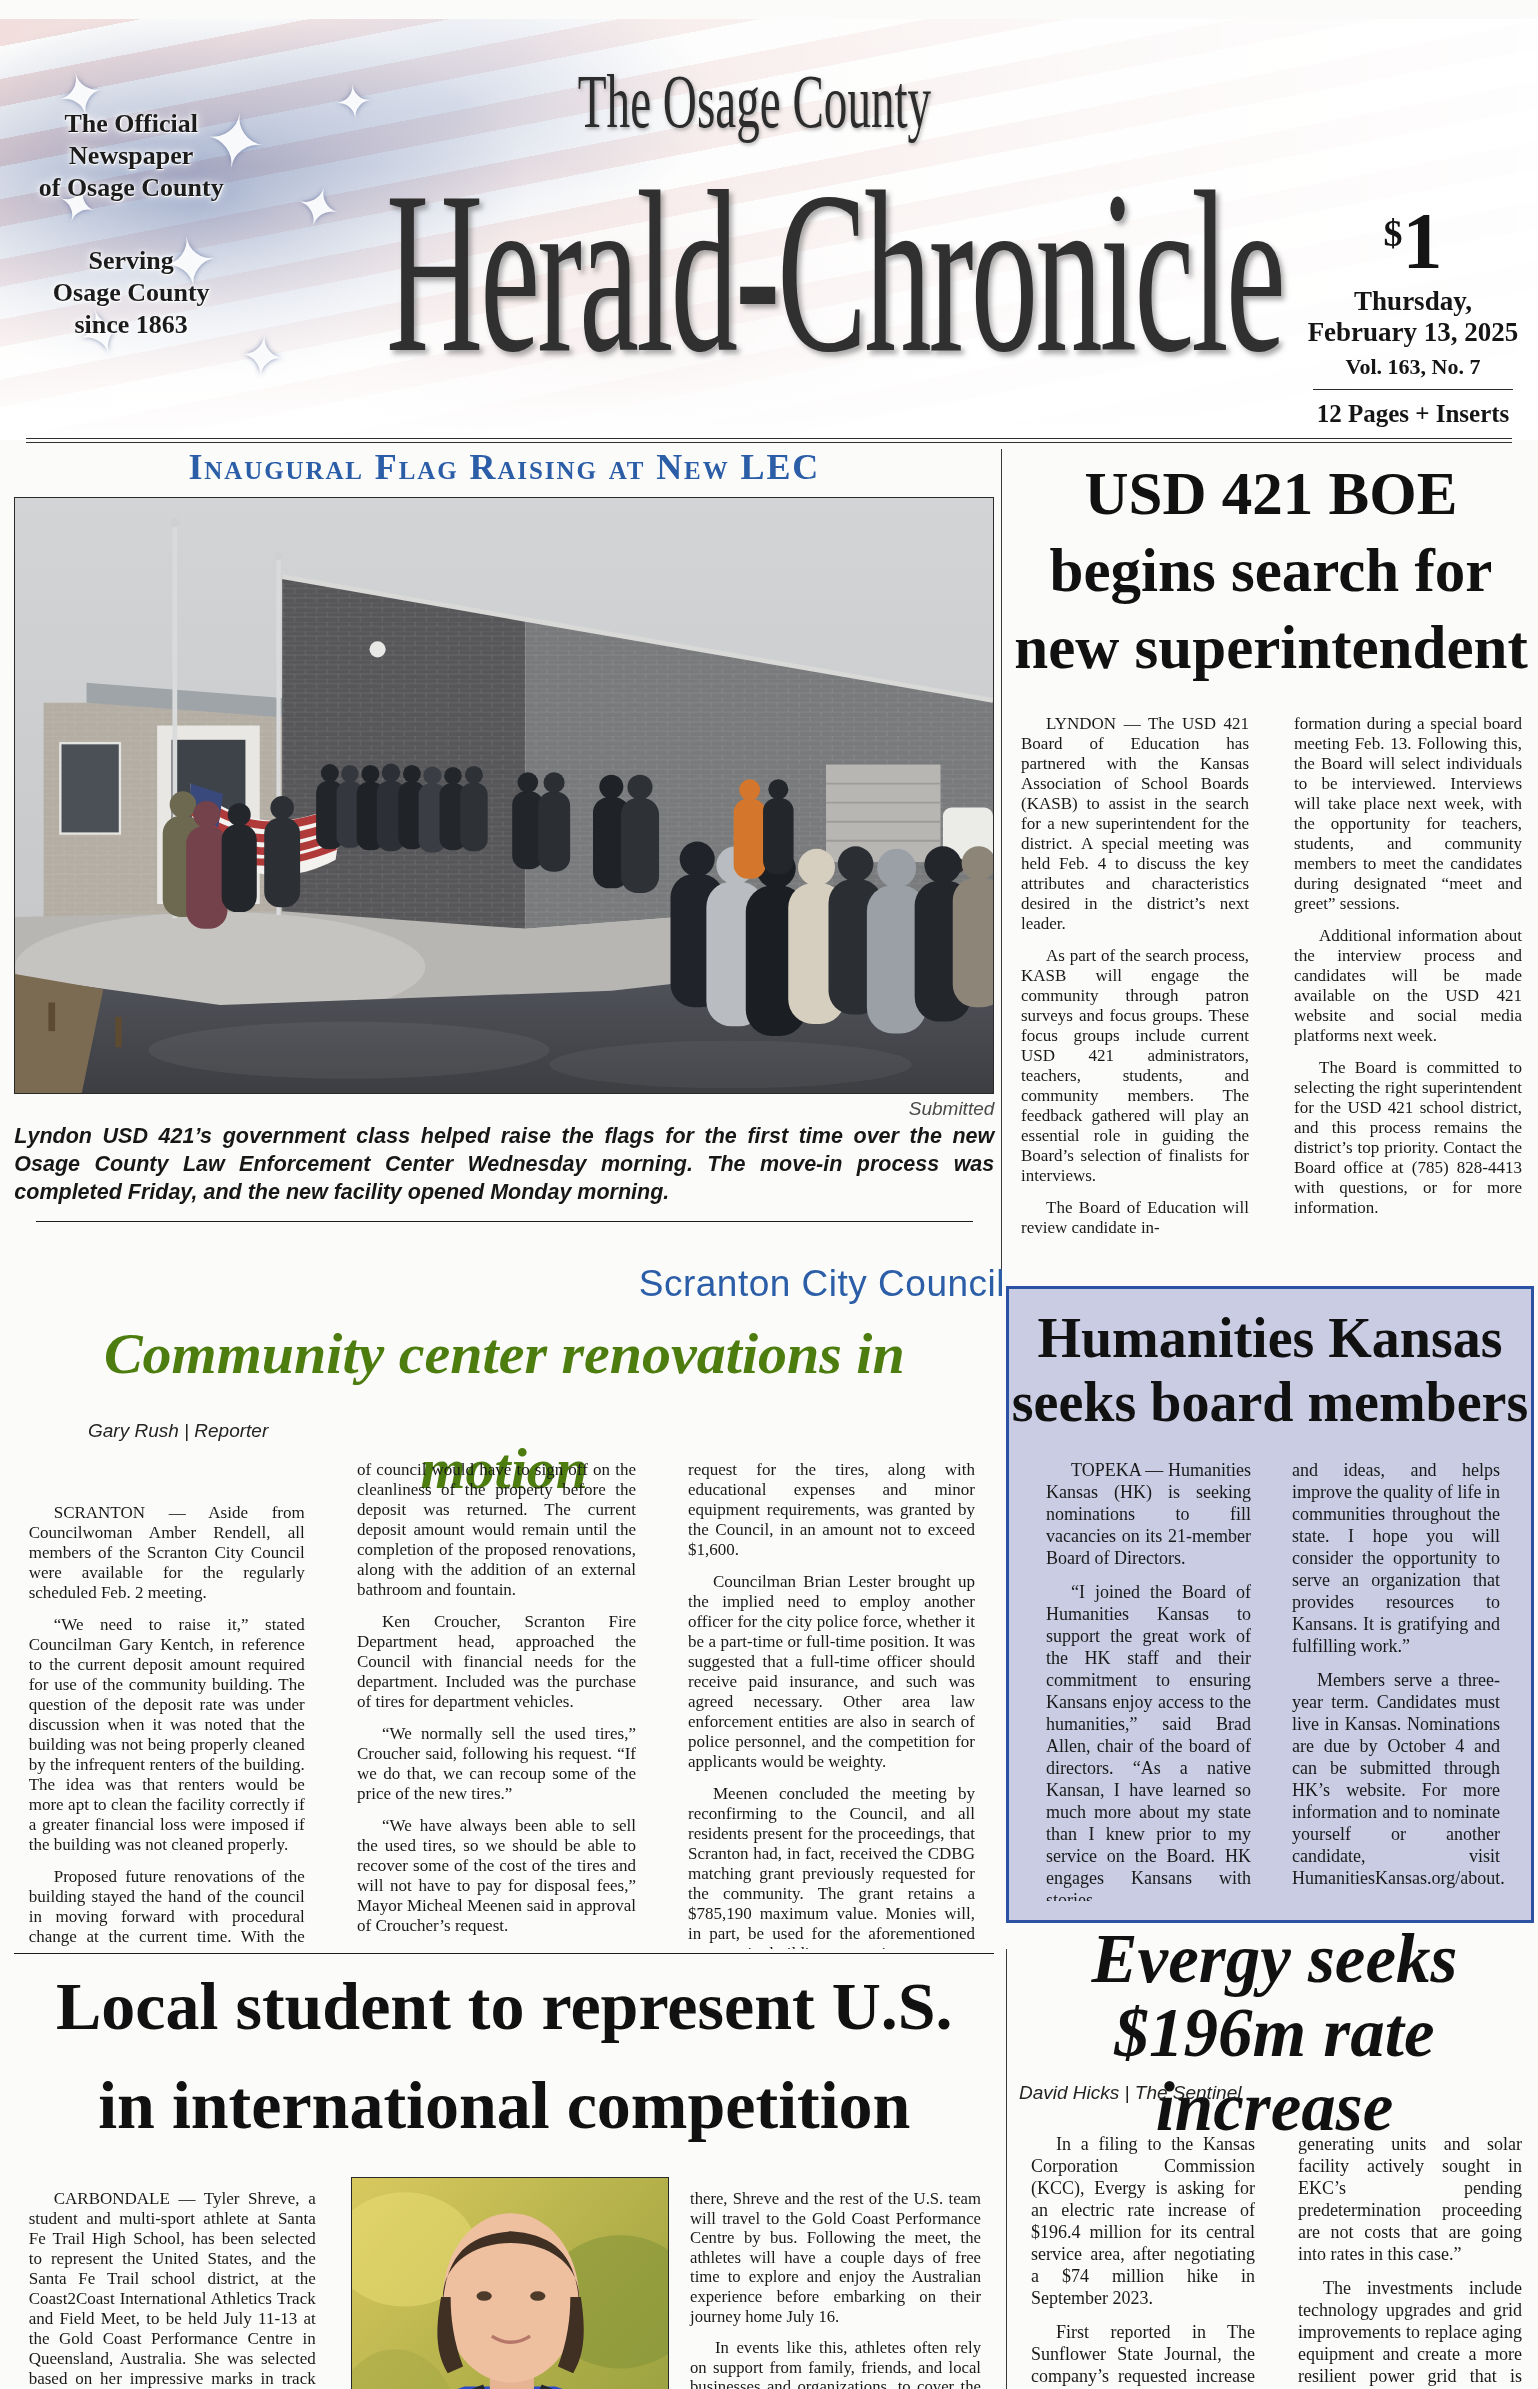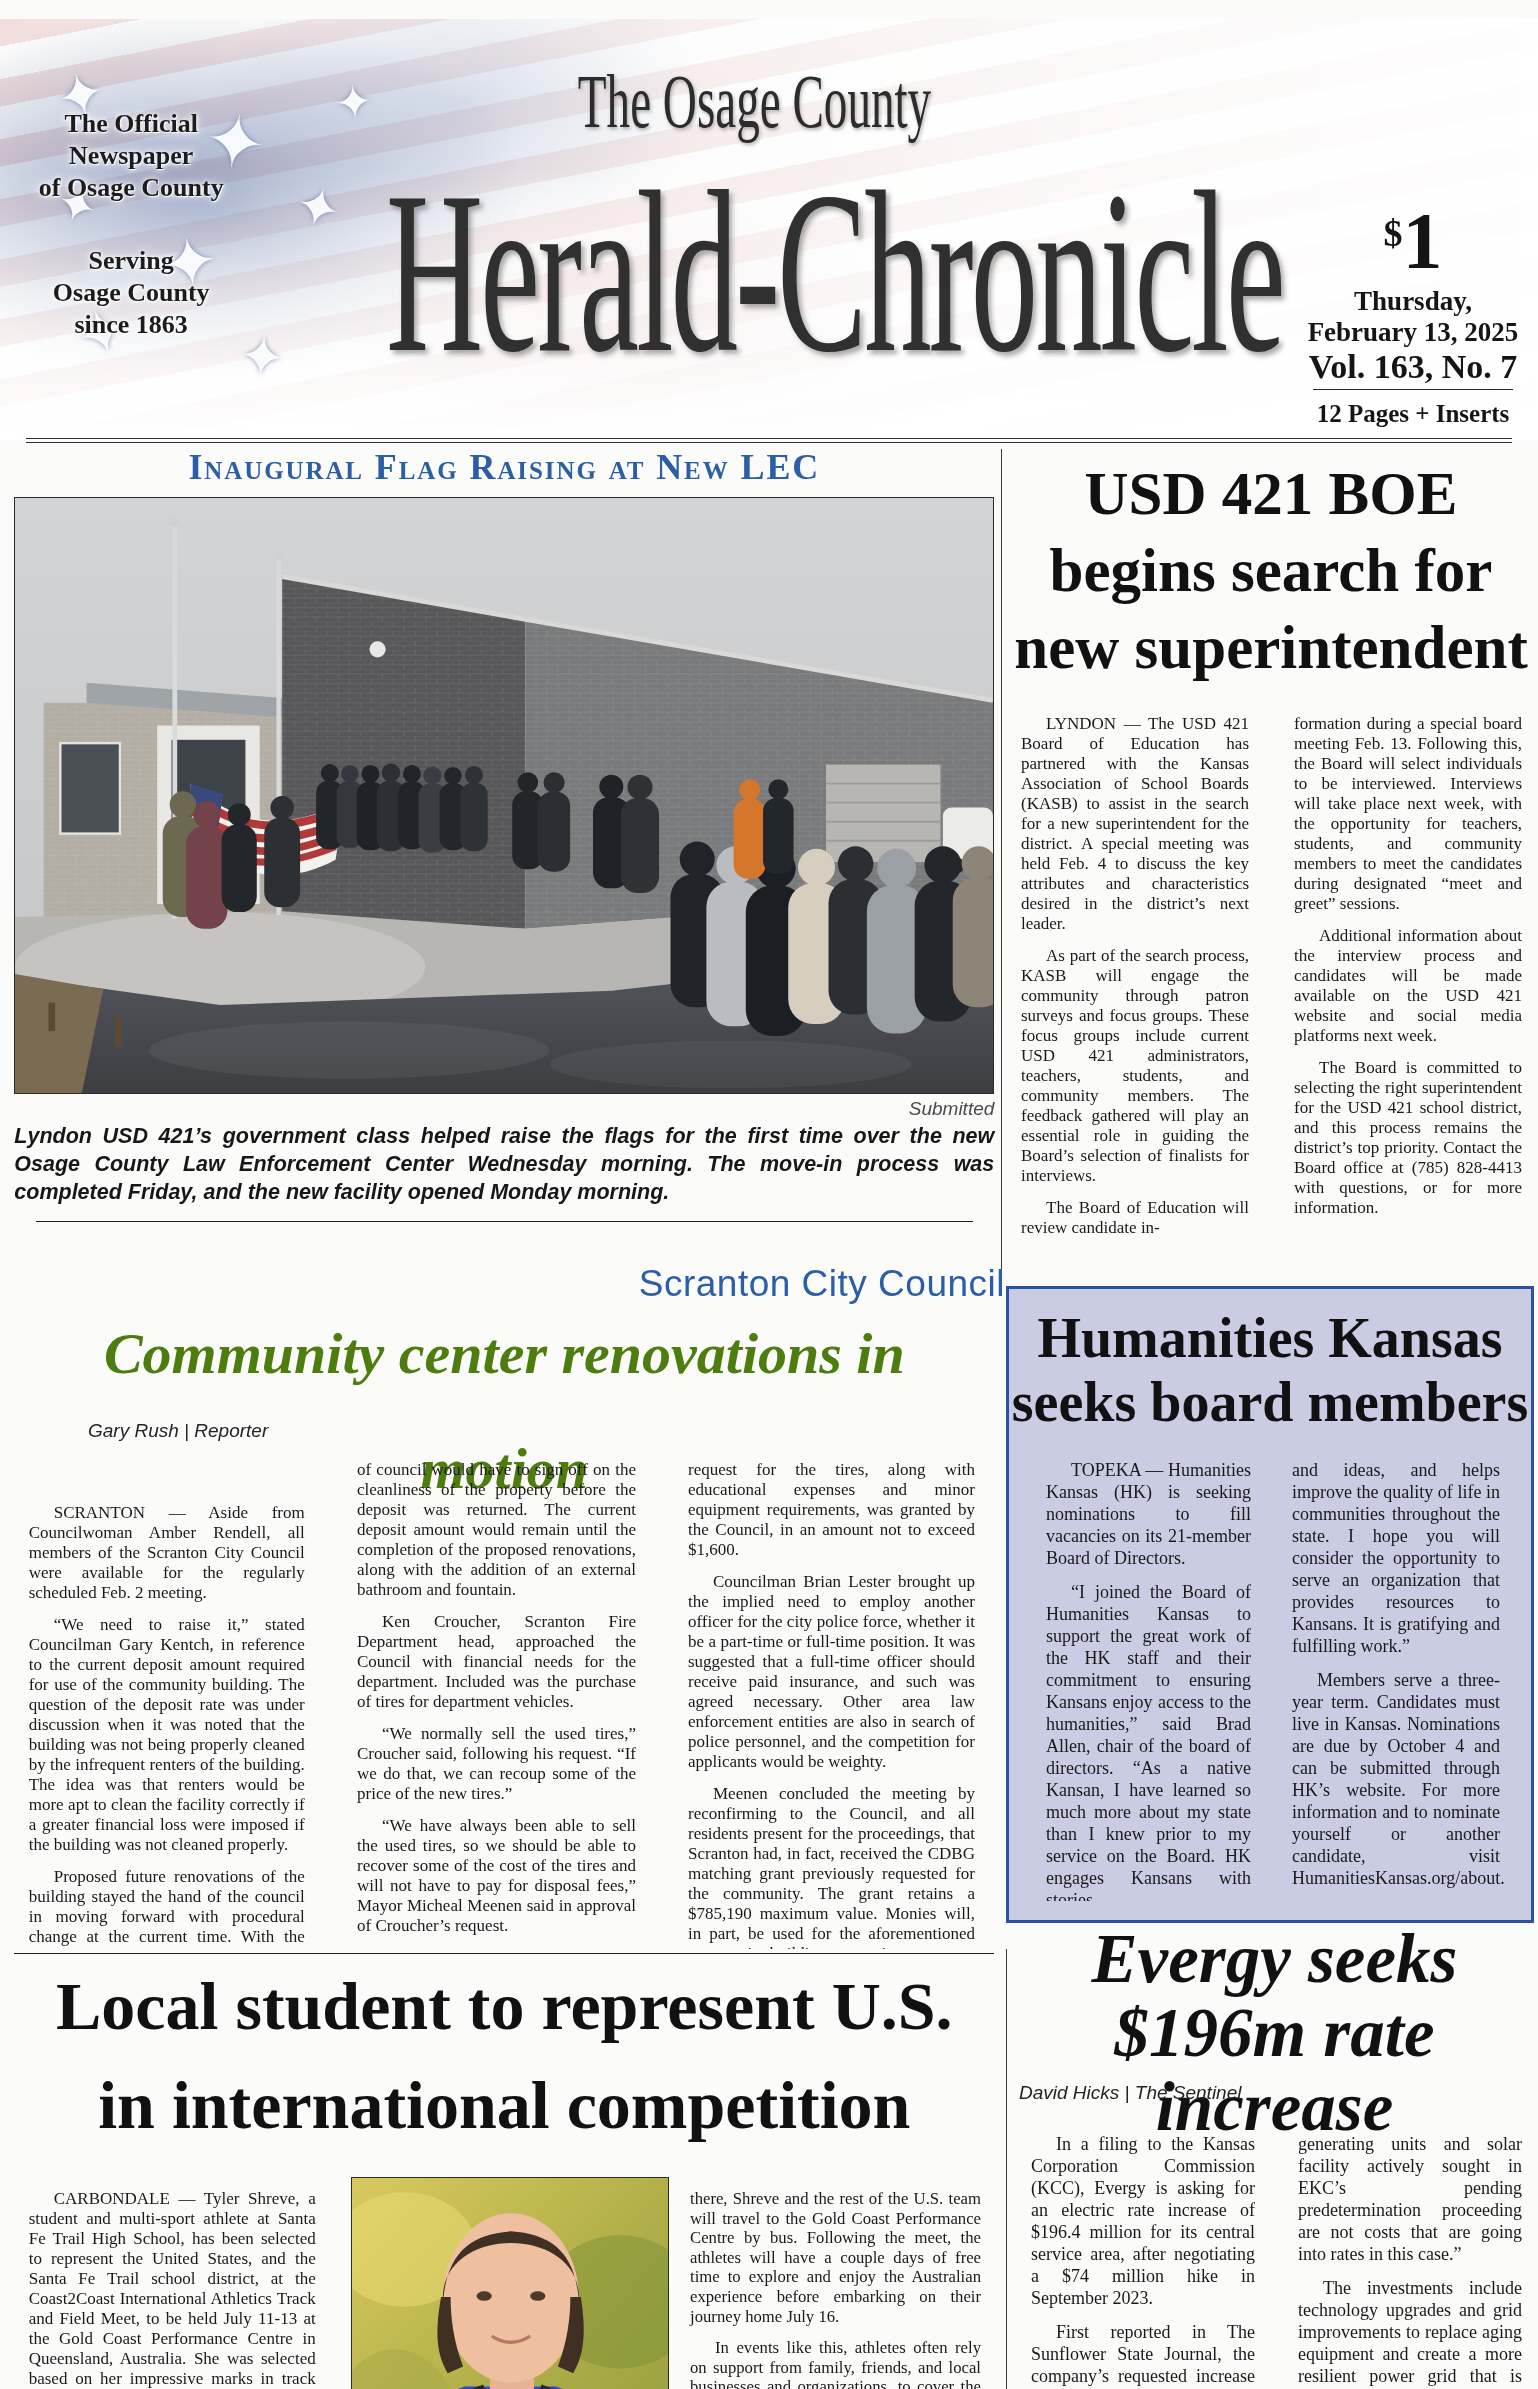--- a/index.html
+++ b/index.html
@@ -16,21 +16,21 @@
       repeating-linear-gradient(169deg, rgba(186,74,70,.20) 0 27px, rgba(255,255,255,.04) 27px 59px);}
   .flag-star{position:absolute;color:rgba(255,255,255,.95);text-shadow:0 0 4.8px rgba(80,100,150,.7);font-size:57px;}
   .mast-left{position:absolute;left:16.7px;top:108px;width:229px;text-align:center;font-weight:bold;font-size:26px;line-height:32px;color:#1c1c1c;text-shadow:0 0 4.8px #fff,0 0 10.5px #fff,1px 1px 1px #fff;}
   .mast-left .grp2{margin-top:41px;}
   .hc-kicker{position:absolute;left:162px;top:61px;width:1185px;text-align:center;font-size:76px;line-height:81px;font-weight:400;color:#2c2c2c;transform:scaleX(.62);letter-spacing:0px;text-shadow:1.9px 1.9px 4.8px rgba(110,110,110,.55);}
   .hc-title{position:absolute;left:119px;top:142px;width:1271px;text-align:center;font-size:232px;line-height:260px;font-weight:400;color:#303030;transform:scaleX(.58);letter-spacing:-4.8px;text-shadow:5.7px 4.3px 7.6px rgba(90,90,90,.5);white-space:nowrap;}
   .mast-right{position:absolute;left:1299px;top:195px;width:228px;text-align:center;color:#151515;text-shadow:0 0 4.8px #fff,0 0 8.6px #fff;}
   .price{font-weight:bold;font-size:80px;line-height:76px;}
   .price .sym{font-size:38px;vertical-align:22px;}
   .mr-date{font-weight:bold;font-size:27px;line-height:31px;margin-top:6.7px;}
-  .mr-vol{font-weight:bold;font-size:34px;line-height:29px;margin-top:4.8px;}
+  .mr-vol{font-weight:bold;font-size:22px;line-height:29px;margin-top:4.8px;}
   .mr-rule{height:0;border-top:1.4px solid #2a2a2a;margin:7.6px 14.3px 0 14.3px;}
   .mr-pages{font-weight:bold;font-size:25px;margin-top:9.6px;}
   .mast-rule{position:absolute;left:26px;top:438px;width:1486px;height:2.9px;border-top:1.9px solid #2f2f2f;border-bottom:1px solid #2f2f2f;}
   
   .kicker-blue{color:#2b5ea7;}
   .sec-kicker1{position:absolute;left:14.3px;top:446px;width:980px;text-align:center;font-variant:small-caps;font-weight:bold;font-size:36px;letter-spacing:1.9px;}
   .photo-frame{position:absolute;border:1.4px solid #2a2a2a;box-sizing:border-box;background:#cfd1d2;}
   .credit{font-family:"Liberation Sans",sans-serif;font-size:19px;color:#4a4a4a;text-align:right;}
   .caption{font-family:"Liberation Sans",sans-serif;font-weight:bold;font-size:21.5px;line-height:28px;text-align:justify;color:#171717;}
   .hrule{position:absolute;background:#1d1d1d;}

